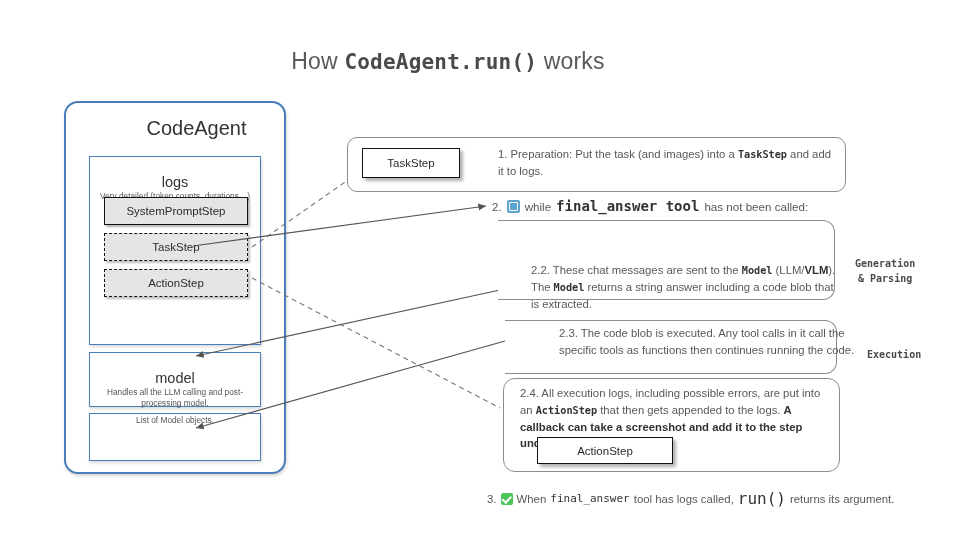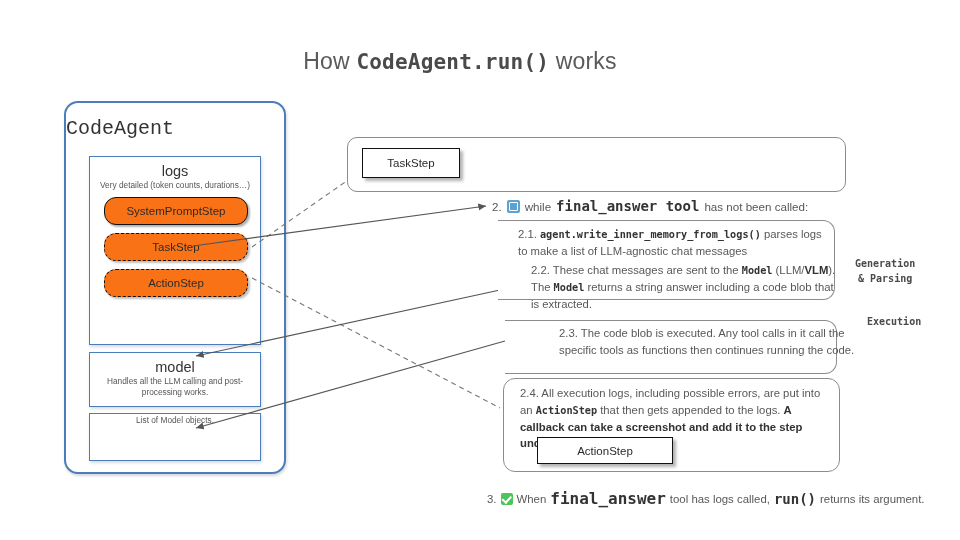--- a/index.html
+++ b/index.html
@@ -5,51 +5,51 @@
   html,body{margin:0;padding:0;}
   body{
     width:960px;height:540px;overflow:hidden;background:#ffffff;
     font-family:"Liberation Sans",sans-serif;color:#4a4a4a;
     position:relative;
   }
   .mono{font-family:"DejaVu Sans Mono","Liberation Mono",monospace;}
 
   
   #title{
-    position:absolute;left:12px;top:48px;width:896px;text-align:center;
+    position:absolute;left:0;top:48px;width:896px;text-align:center;
     font-size:23px;color:#5a5a5a;letter-spacing:.2px;white-space:nowrap;
   }
   #title .code{font-family:"DejaVu Sans Mono","Liberation Mono",monospace;
     font-weight:bold;font-size:21px;color:#4a4a4a;}
 
   
   #agent-panel{
     position:absolute;left:64px;top:101px;width:218px;height:369px;
     border:2px solid #4a7ebb;border-radius:14px;background:#fff;
     box-shadow:1px 2px 3px rgba(0,0,0,.16);
   }
   #agent-title{
-    position:absolute;left:0;top:14px;width:261px;text-align:left;
-    font-size:20px;color:#333;font-family:Liberation Mono, monospace;
+    position:absolute;left:0;top:14px;width:261px;text-align:center;
+    font-size:20px;color:#333;
   }
   .bluebox{
     position:absolute;border:1.6px solid #4a7ebb;background:#fff;
     box-shadow:1px 2px 3px rgba(0,0,0,.15);
   }
-  .bx-title{text-align:center;font-size:14.5px;color:#333;margin-top:6px;}
+  .bx-title{text-align:center;font-size:14.5px;color:#333;margin-top:17px;}
   .bx-sub{text-align:center;font-size:8.3px;color:#555;line-height:1.35;margin-top:1px;}
 
   #logs-box{left:23px;top:53px;width:170px;height:187px;}
   #model-box{left:23px;top:249px;width:170px;height:53px;}
   #tools-box{left:23px;top:310px;width:170px;height:46px;}
 
   .stepbox{
-    position:absolute;left:14px;width:142px;height:26px;background:#f97316;
+    position:absolute;left:14px;width:142px;height:26px;background:#e5e5e5;
     display:flex;align-items:center;justify-content:center;
-    font-size:11.5px;color:#2b2b2b;border-radius:12px;
+    font-size:11.5px;color:#2b2b2b;
   }
   #sys-step{top:40px;border:1.6px solid #111;box-shadow:2px 2px 2px rgba(0,0,0,.3);}
   #task-step{top:76px;border:1.5px dashed #111;box-shadow:2px 2px 2px rgba(0,0,0,.25);}
   #action-step{top:112px;border:1.5px dashed #111;box-shadow:2px 2px 2px rgba(0,0,0,.25);}
 
   
   #step1-box{
     position:absolute;left:347px;top:137px;width:497px;height:53px;
     border:1.1px solid #8c8c8c;border-radius:10px;background:#fff;
   }
@@ -101,21 +101,21 @@
     border:1.6px solid #111;background:#fff;box-shadow:3px 3px 3px rgba(0,0,0,.3);
     display:flex;align-items:center;justify-content:center;
     font-size:11.5px;color:#2b2b2b;
   }
 
   .side-label{
     position:absolute;font-family:"DejaVu Sans Mono","Liberation Mono",monospace;
     font-weight:bold;font-size:10px;color:#4a4a4a;line-height:1.5;
   }
   #lbl-gen{left:855px;top:256px;text-align:center;}
-  #lbl-exec{left:855px;top:314px;padding-left:12px;}
+  #lbl-exec{left:855px;top:347px;padding-left:12px;}
 
   #step3{
     position:absolute;left:487px;top:489px;font-size:11.4px;color:#585858;
     white-space:nowrap;display:flex;align-items:center;gap:4px;
   }
   .check-ico{
     display:inline-block;width:12px;height:12px;border-radius:2px;
     background:#4cc55a;position:relative;vertical-align:-1px;
   }
   .check-ico::after{
@@ -135,21 +135,21 @@
   <div class="bluebox" id="logs-box">
     <div class="bx-title">logs</div>
     <div class="bx-sub">Very detailed (token counts, durations…)</div>
     <div class="stepbox" id="sys-step">SystemPromptStep</div>
     <div class="stepbox" id="task-step">TaskStep</div>
     <div class="stepbox" id="action-step">ActionStep</div>
   </div>
 
   <div class="bluebox" id="model-box">
     <div class="bx-title">model</div>
-    <div class="bx-sub">Handles all the LLM calling and post-processing works.</div>
+    <div class="bx-sub">Handles all the LLM calling and post-processing model.</div>
   </div>
 
   <div class="bluebox" id="tools-box">
     <div class="bx-sub">List of Model objects.</div>
   </div>
 </div>
 
 <svg id="svg-arrows">
   <defs>
     <marker id="ah" markerWidth="9" markerHeight="9" refX="7" refY="3.2" orient="auto">
@@ -168,32 +168,32 @@
 
   <line x1="252" y1="278" x2="500" y2="408" stroke="#777" stroke-width="1.1" stroke-dasharray="5,4"></line>
 
   <line x1="500" y1="290" x2="196" y2="356" stroke="#555" stroke-width="1.1" marker-end="url(#ah)"></line>
 
   <line x1="505" y1="341" x2="196" y2="428" stroke="#555" stroke-width="1.1" marker-end="url(#ah)"></line>
 </svg>
 
 <div id="step1-box">
   <div id="taskstep-chip">TaskStep</div>
+  <div id="step1-text"><span>1.</span><span>  Preparation: Put the task (and images) into a </span><span class="mono" style="font-size:10.2px;color:#333;font-weight:bold">TaskStep</span><span> and add it to logs.</span></div>
 </div>
 
 <div id="step2-head">
   <span>2.</span>
   <span class="loop-ico"></span>
   <span>while </span>
     <span class="mono" style="font-size:14px;color:#333;font-weight:bold">final_answer tool</span>
     <span> has not been called:</span>
 </div>
 
 <div class="subgrp" id="grp-a">
-  <div class="ptxt" id="p21"><span>2.1.</span> <span class="mono">agent.write_inner_memory_from_logs()</span><span> parses logs to make a list of LLM-agnostic chat messages</span></div>
 
   <div class="ptxt" id="p22"><span>2.2.</span><span> These chat messages are sent to the </span><span class="mono">Model</span><span> (LLM/</span><b>VLM</b><span>). The </span><span class="mono">Model</span><span> returns a string answer including a code blob that is extracted.</span></div>
 </div>
 
 <div class="subgrp" id="grp-b">
   <div class="ptxt" id="p23"><span>2.3.</span><span> The code blob is executed. Any tool calls in it call the specific tools as functions then continues running the code.</span></div>
 </div>
 
 <div id="grp-c">
   <div class="ptxt" id="p24"><span>2.4.</span><span> All execution logs, including possible errors, are put into an </span><span class="mono">ActionStep</span><span> that then gets appended to the logs. </span><b>A callback can  take a screenshot and add it to the step under </b><b class="mono">observation_images.</b></div>
@@ -201,17 +201,17 @@
 </div>
 
 <div class="side-label" id="lbl-gen" style="white-space:pre">Generation
 &amp; Parsing</div>
 <div class="side-label" id="lbl-exec">Execution</div>
 
 <div id="step3">
   <span>3.</span>
   <span class="check-ico"></span>
   <span>When </span>
-    <span class="mono" style="font-size:16px;color:#333;font-weight:bold">final_answer</span>
+    <span class="mono" style="font-size:11px;color:#333;font-weight:normal">final_answer</span>
     <span> tool has logs called, </span>
-    <span class="mono" style="font-size:14px;color:#333;font-weight:bold">run()</span>
+    <span class="mono" style="font-size:16px;color:#333;font-weight:normal">run()</span>
     <span> returns its argument.</span>
 </div>
 
 </body></html>

